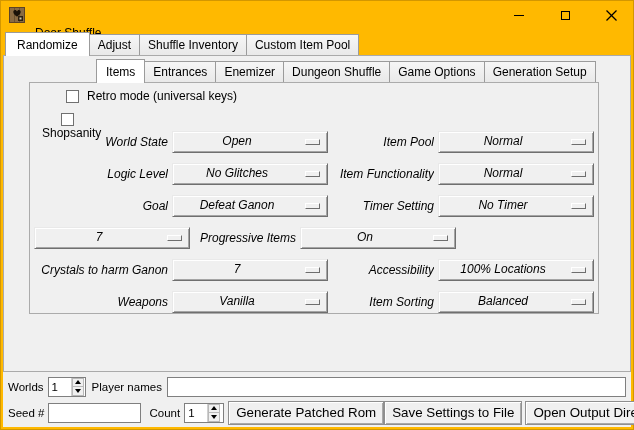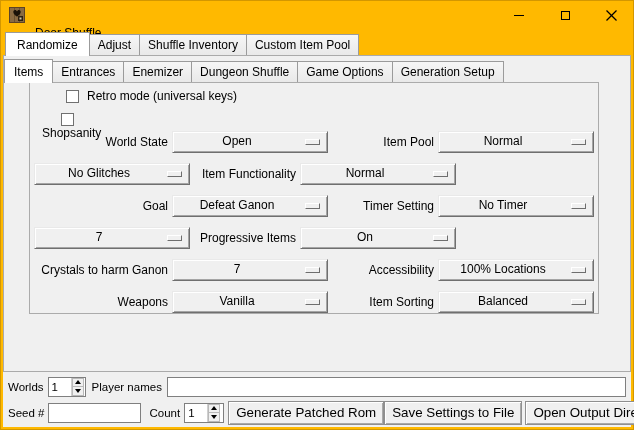--- a/index.html
+++ b/index.html
@@ -34,36 +34,36 @@
   .tab.active {
     height:24px; margin-bottom:0; padding:0 11px;
     background:#fff; position:relative; z-index:6;
   }
 
   
   .main-panel {
     position:absolute; left:3px; top:55px; width:628px; height:317px;
     background:#f0f0f0; border:1px solid #aaaaaa;
   }
-  .tabstrip-sub { left:0; top:1px; height:26px; }
+  .tabstrip-sub { left:0; top:1px; height:26px; padding-left:92px; }
   .tabstrip-sub .tab.active { height:24px; padding:0 9px; }
 
   .items-panel {
     position:absolute; left:25px; top:26px; width:570px; height:232px;
     background:#f0f0f0; border:1px solid #ababab;
   }
 
   
   .cbrow { position:absolute; left:4px; height:14px; display:flex; align-items:center; }
   .cbrow.r1 { top:6px;padding-left:32px; } .cbrow.r2 { top:30px;flex-direction:column; }
   .cb { width:13px; height:13px; background:#fff; border:1px solid #707070; flex:none; }
   .cb-label { margin-left:8px; white-space:nowrap; }
 
   
-  .optrow { position:absolute; left:0; right:4px; height:22px; display:flex; align-items:center; }
+  .optrow { position:absolute; left:0; right:4px; height:22px; display:flex; align-items:center;font-style:italic; }
   .lbl { white-space:nowrap; overflow:hidden; }
   .lbl-l { width:138px; text-align:right; flex:none; }
   .lbl-r { width:106px; text-align:right; flex:none; }
   .dd {
     position:relative; width:156px; height:22px; margin-left:4px; flex:none;
     background:#f0f0f0; border:1px solid; border-color:#e9e9e9 #6f6f6f #6f6f6f #e9e9e9;
     box-shadow: inset 1px 1px 0 #ffffff, inset -1px -1px 0 #a5a5a5;
     text-align:center; line-height:19px; padding-right:26px; cursor:default;
   }
   .dd-ind {
@@ -188,20 +188,21 @@
           <span class="dd-ind"></span>
         </div>
         <span class="lbl lbl-r">Item Pool</span>
         <div class="dd">
           <span>Normal</span>
           <span class="dd-ind"></span>
         </div>
       </div>
 
       <div class="optrow" style="top:80px">
+        <span class="lbl lbl-l">Logic Level</span>
         <div class="dd">
           <span>No Glitches</span>
           <span class="dd-ind"></span>
         </div>
         <span class="lbl lbl-r">Item Functionality</span>
         <div class="dd">
           <span>Normal</span>
           <span class="dd-ind"></span>
         </div>
       </div>

